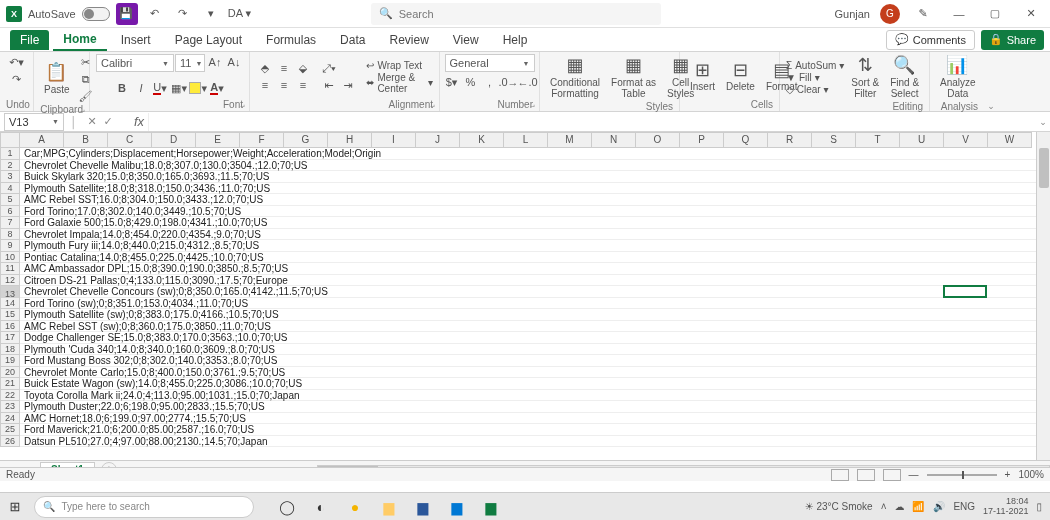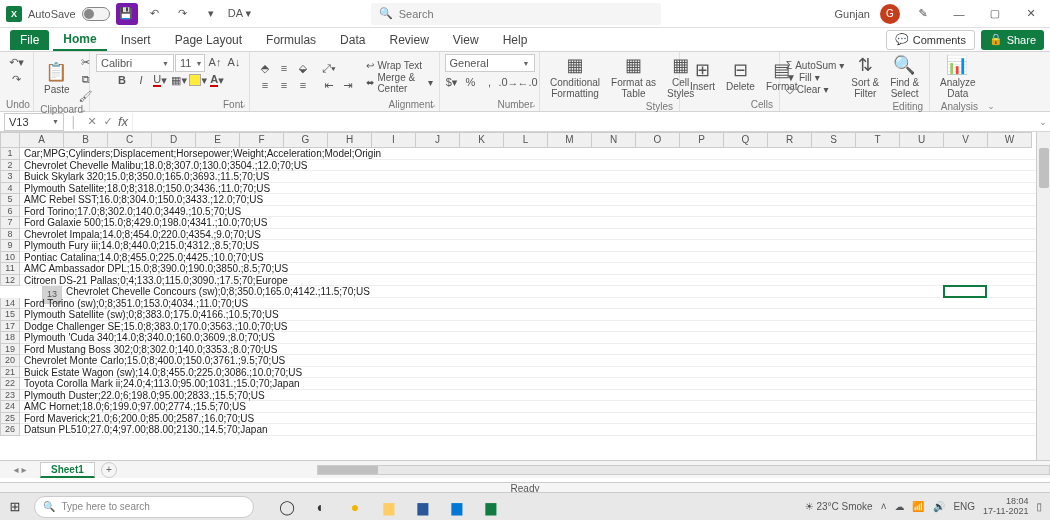--- a/index.html
+++ b/index.html
@@ -48,34 +48,34 @@
 .fc-fill { background:#ffeb3b; width:14px; height:12px; border:1px solid #aaa; }
 .fc-font { border-bottom:2px solid #c00; font-weight:bold; }
 .chk { font-size:10px; display:flex; align-items:center; gap:3px; }
 
 
 .fxbar { height:20px; display:flex; align-items:center; border-bottom:1px solid #d4d4d4; }
 .namebox { width:60px; height:18px; border:1px solid #ccc; font-size:11px; padding:0 4px; display:flex; align-items:center; margin-left:4px; }
 .namebox .car { margin-left:auto; font-size:7px; color:#666; }
 .fx-sep { width:20px; text-align:center; color:#aaa; }
 .fx-btn { width:16px; font-size:11px; color:#888; text-align:center; cursor:pointer; }
-.fx-label { font-style:italic; font-size:13px; color:#666; margin-left:2px; }
+.fx-label { font-style:italic; font-size:13px; color:#666; margin-left:18px; }
 .fx-input { flex:1; height:18px; border-left:1px solid #eee; margin-left:4px; }
 .fx-expand { width:14px; text-align:center; color:#888; font-size:9px; }
 
 
 .gridwrap { position:absolute; top:132px; left:0; right:0; bottom:32px; overflow:hidden; display:flex; }
 .grid { flex:1; position:relative; overflow:hidden; }
 .colheads { display:flex; height:16px; }
 .ch-corner { width:20px; border:1px solid #ccc; background:#f0f0f0; }
 .ch { width:44px; border:1px solid #ccc; border-left:none; background:#f0f0f0; text-align:center; font-size:10px; color:#555; line-height:14px; }
 .rows { }
 .gr { display:flex; height:11.5px; }
 .rh { width:20px; border:1px solid #ccc; border-top:none; background:#f0f0f0; text-align:center; font-size:9px; color:#555; line-height:11px; }
-.rh.sel { background:#d2d2d2;margin-left:42px; }
+.rh.sel { background:#d2d2d2; }
 .cells { flex:1; border-bottom:1px solid #eee; font-size:10px; line-height:11px; white-space:nowrap; overflow:visible; padding-left:4px; position:relative; color:#222; }
 .active-cell { position:absolute; border:2px solid #107c41; background:#fff; pointer-events:none; }
 .vscroll { width:14px; background:#f0f0f0; border-left:1px solid #ccc; position:relative; }
 .vscroll .thumb { position:absolute; top:16px; left:2px; width:10px; height:40px; background:#c0c0c0; border-radius:2px; }
 
 
 .sheetbar { position:absolute; bottom:14px; left:0; right:0; height:18px; display:flex; align-items:center; background:#f5f5f5; border-top:1px solid #ccc; font-size:10px; }
 .sheet-nav { width:40px; display:flex; justify-content:center; gap:6px; color:#888; }
 .sheettab { padding:1px 10px; background:#fff; border:1px solid #ccc; border-bottom:2px solid #107c41; color:#107c41; font-weight:600; }
 .addsheet { width:16px; height:16px; border:1px solid #ccc; border-radius:50%; margin-left:6px; text-align:center; line-height:14px; color:#666; }
@@ -86,21 +86,21 @@
 .statusbar { position:absolute; bottom:0; left:0; right:0; height:14px; background:#f5f5f5; border-top:1px solid #ccc; display:flex; align-items:center; font-size:10px; color:#555; padding:0 6px; }
 .statusbar .right { margin-left:auto; display:flex; align-items:center; gap:8px; }
 .viewbtn { width:18px; height:12px; border:1px solid #aaa; cursor:pointer; }
 .zoom-slider { width:70px; height:2px; background:#aaa; position:relative; }
 .zoom-slider::after { content:""; position:absolute; left:50%; top:-3px; width:2px; height:8px; background:#555; } 
 
 .win-taskbar { position:absolute; bottom:0; left:0; right:0; height:28px; background:#e8e8e8; border-top:1px solid #ccc; display:flex; align-items:center; font-size:10px; color:#333; }
 
 .gridwrap { bottom:60px; }
 .sheetbar { bottom:42px; }
-.statusbar { bottom:24px;flex-direction:column; }
+.statusbar { bottom:39px; }
 .tb-search { flex:0 0 220px; height:22px; background:#fff; border:1px solid #ccc; border-radius:11px; margin-left:4px; display:flex; align-items:center; padding:0 8px; color:#888; gap:6px; }
 .tb-icons { display:flex; gap:8px; margin-left:20px; }
 .tb-icons .ti { width:26px; height:26px; display:flex; align-items:center; justify-content:center; font-size:14px; cursor:pointer; }
 .tb-tray { margin-left:auto; display:flex; align-items:center; gap:8px; padding-right:8px; color:#555; }
 .tb-time { text-align:right; line-height:1.1; font-size:9px; }
 </style>
 </head>
 <body>
 
 <div class="titlebar">
@@ -160,21 +160,21 @@
         </div>
       <div class="col">
         <div class="mini">✂</div>
         <div class="mini">⧉</div>
         <div class="mini">🖌</div>
       </div>
     </div>
     <div class="group-label dlg">Clipboard</div>
   </div>
   <div class="group" style="width:160px">
-    <div class="group-body col" style="gap:0">
+    <div class="group-body col" style="gap:8px">
       <div class="row">
         <div class="sel" style="width:78px">
             <span>Calibri</span>
             <span class="car">▼</span>
           </div>
         <div class="sel" style="width:30px">
             <span>11</span>
             <span class="car">▼</span>
           </div>
         <div class="mini">A↑</div>
@@ -404,20 +404,24 @@
         </div>
         <div class="gr">
           <div class="rh">14</div>
           <div class="cells">Ford Torino (sw);0;8;351.0;153.0;4034.;11.0;70;US</div>
         </div>
         <div class="gr">
           <div class="rh">15</div>
           <div class="cells">Plymouth Satellite (sw);0;8;383.0;175.0;4166.;10.5;70;US</div>
         </div>
         <div class="gr">
+          <div class="rh">16</div>
+          <div class="cells">AMC Rebel SST (sw);0;8;360.0;175.0;3850.;11.0;70;US</div>
+        </div>
+        <div class="gr">
           <div class="rh">17</div>
           <div class="cells">Dodge Challenger SE;15.0;8;383.0;170.0;3563.;10.0;70;US</div>
         </div>
         <div class="gr">
           <div class="rh">18</div>
           <div class="cells">Plymouth 'Cuda 340;14.0;8;340.0;160.0;3609.;8.0;70;US</div>
         </div>
         <div class="gr">
           <div class="rh">19</div>
           <div class="cells">Ford Mustang Boss 302;0;8;302.0;140.0;3353.;8.0;70;US</div>

